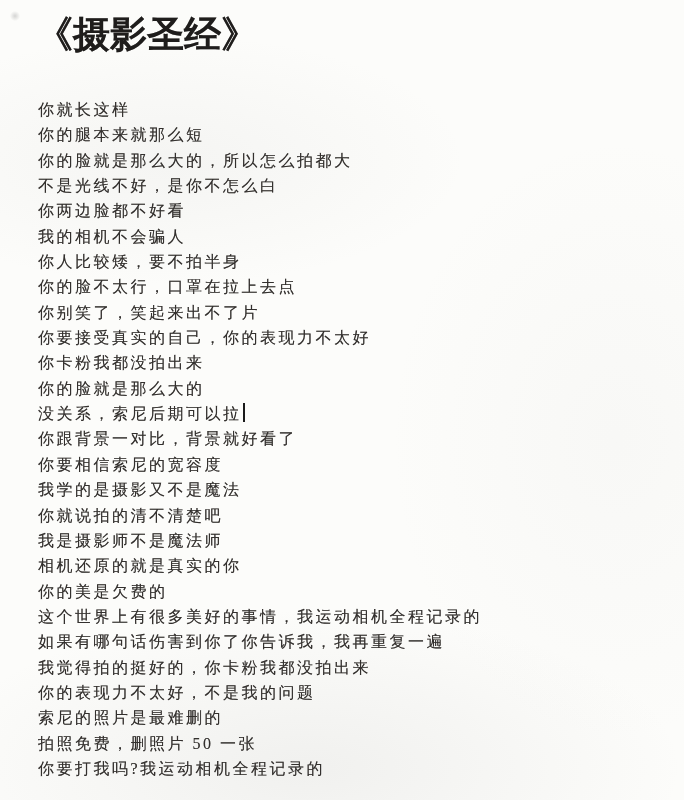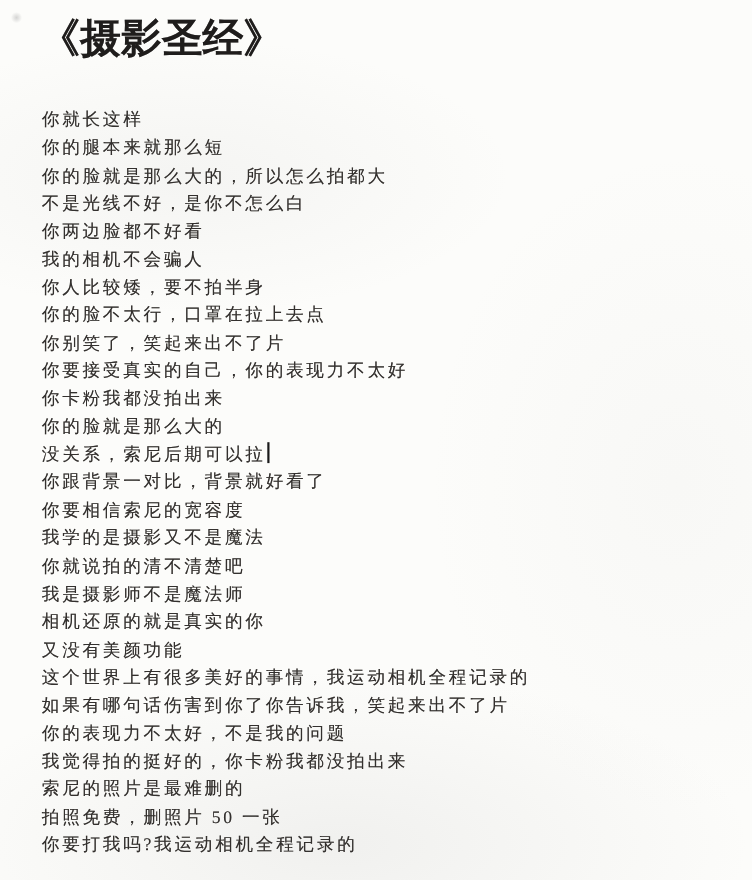--- a/index.html
+++ b/index.html
@@ -96,21 +96,21 @@
     <p class="text-line">你要接受真实的自己，你的表现力不太好</p>
     <p class="text-line">你卡粉我都没拍出来</p>
     <p class="text-line">你的脸就是那么大的</p>
     <p class="text-line">没关系，索尼后期可以拉<span class="caret"></span></p>
     <p class="text-line">你跟背景一对比，背景就好看了</p>
     <p class="text-line">你要相信索尼的宽容度</p>
     <p class="text-line">我学的是摄影又不是魔法</p>
     <p class="text-line">你就说拍的清不清楚吧</p>
     <p class="text-line">我是摄影师不是魔法师</p>
     <p class="text-line">相机还原的就是真实的你</p>
-    <p class="text-line">又没有美颜功能</p>
+    <p class="text-line">你的美是欠费的</p>
     <p class="text-line">这个世界上有很多美好的事情，我运动相机全程记录的</p>
-    <p class="text-line">如果有哪句话伤害到你了你告诉我，笑起来出不了片</p>
+    <p class="text-line">如果有哪句话伤害到你了你告诉我，我再重复一遍</p>
+    <p class="text-line">我觉得拍的挺好的，你卡粉我都没拍出来</p>
     <p class="text-line">你的表现力不太好，不是我的问题</p>
-    <p class="text-line">我觉得拍的挺好的，你卡粉我都没拍出来</p>
     <p class="text-line">索尼的照片是最难删的</p>
     <p class="text-line">拍照免费，删照片 50 一张</p>
     <p class="text-line">你要打我吗?我运动相机全程记录的</p>
   </div>
 
 </body></html>

